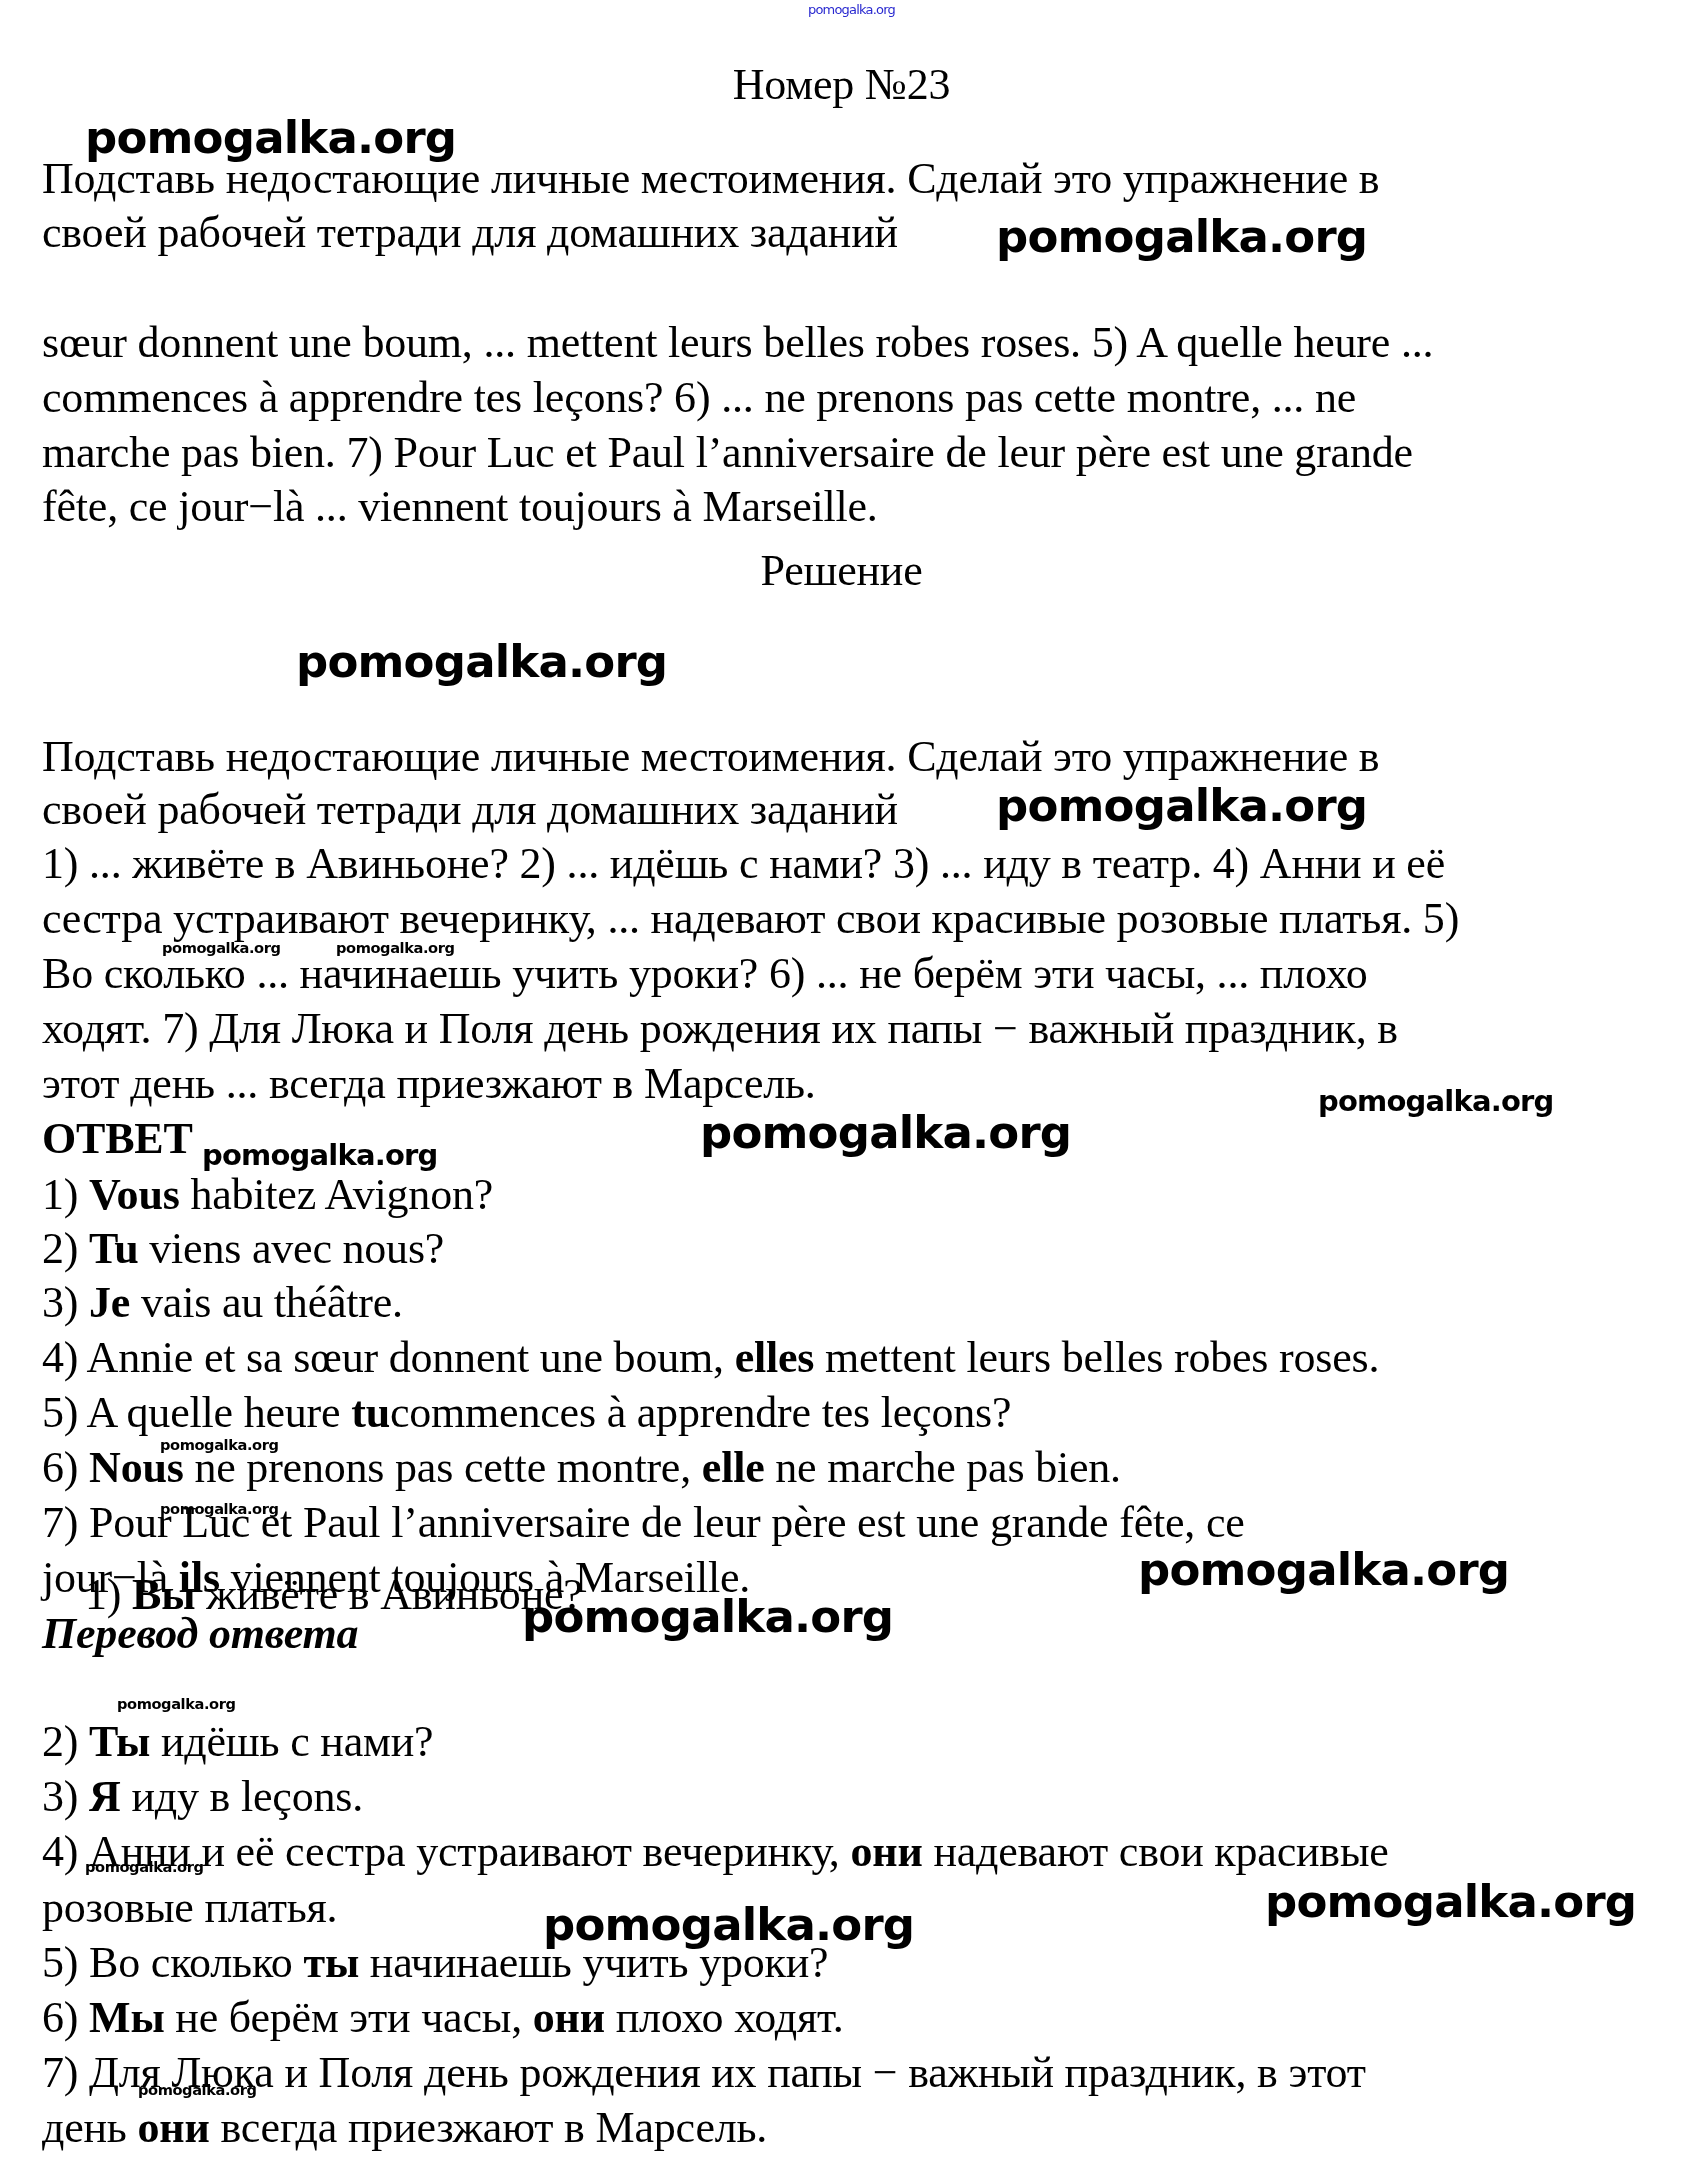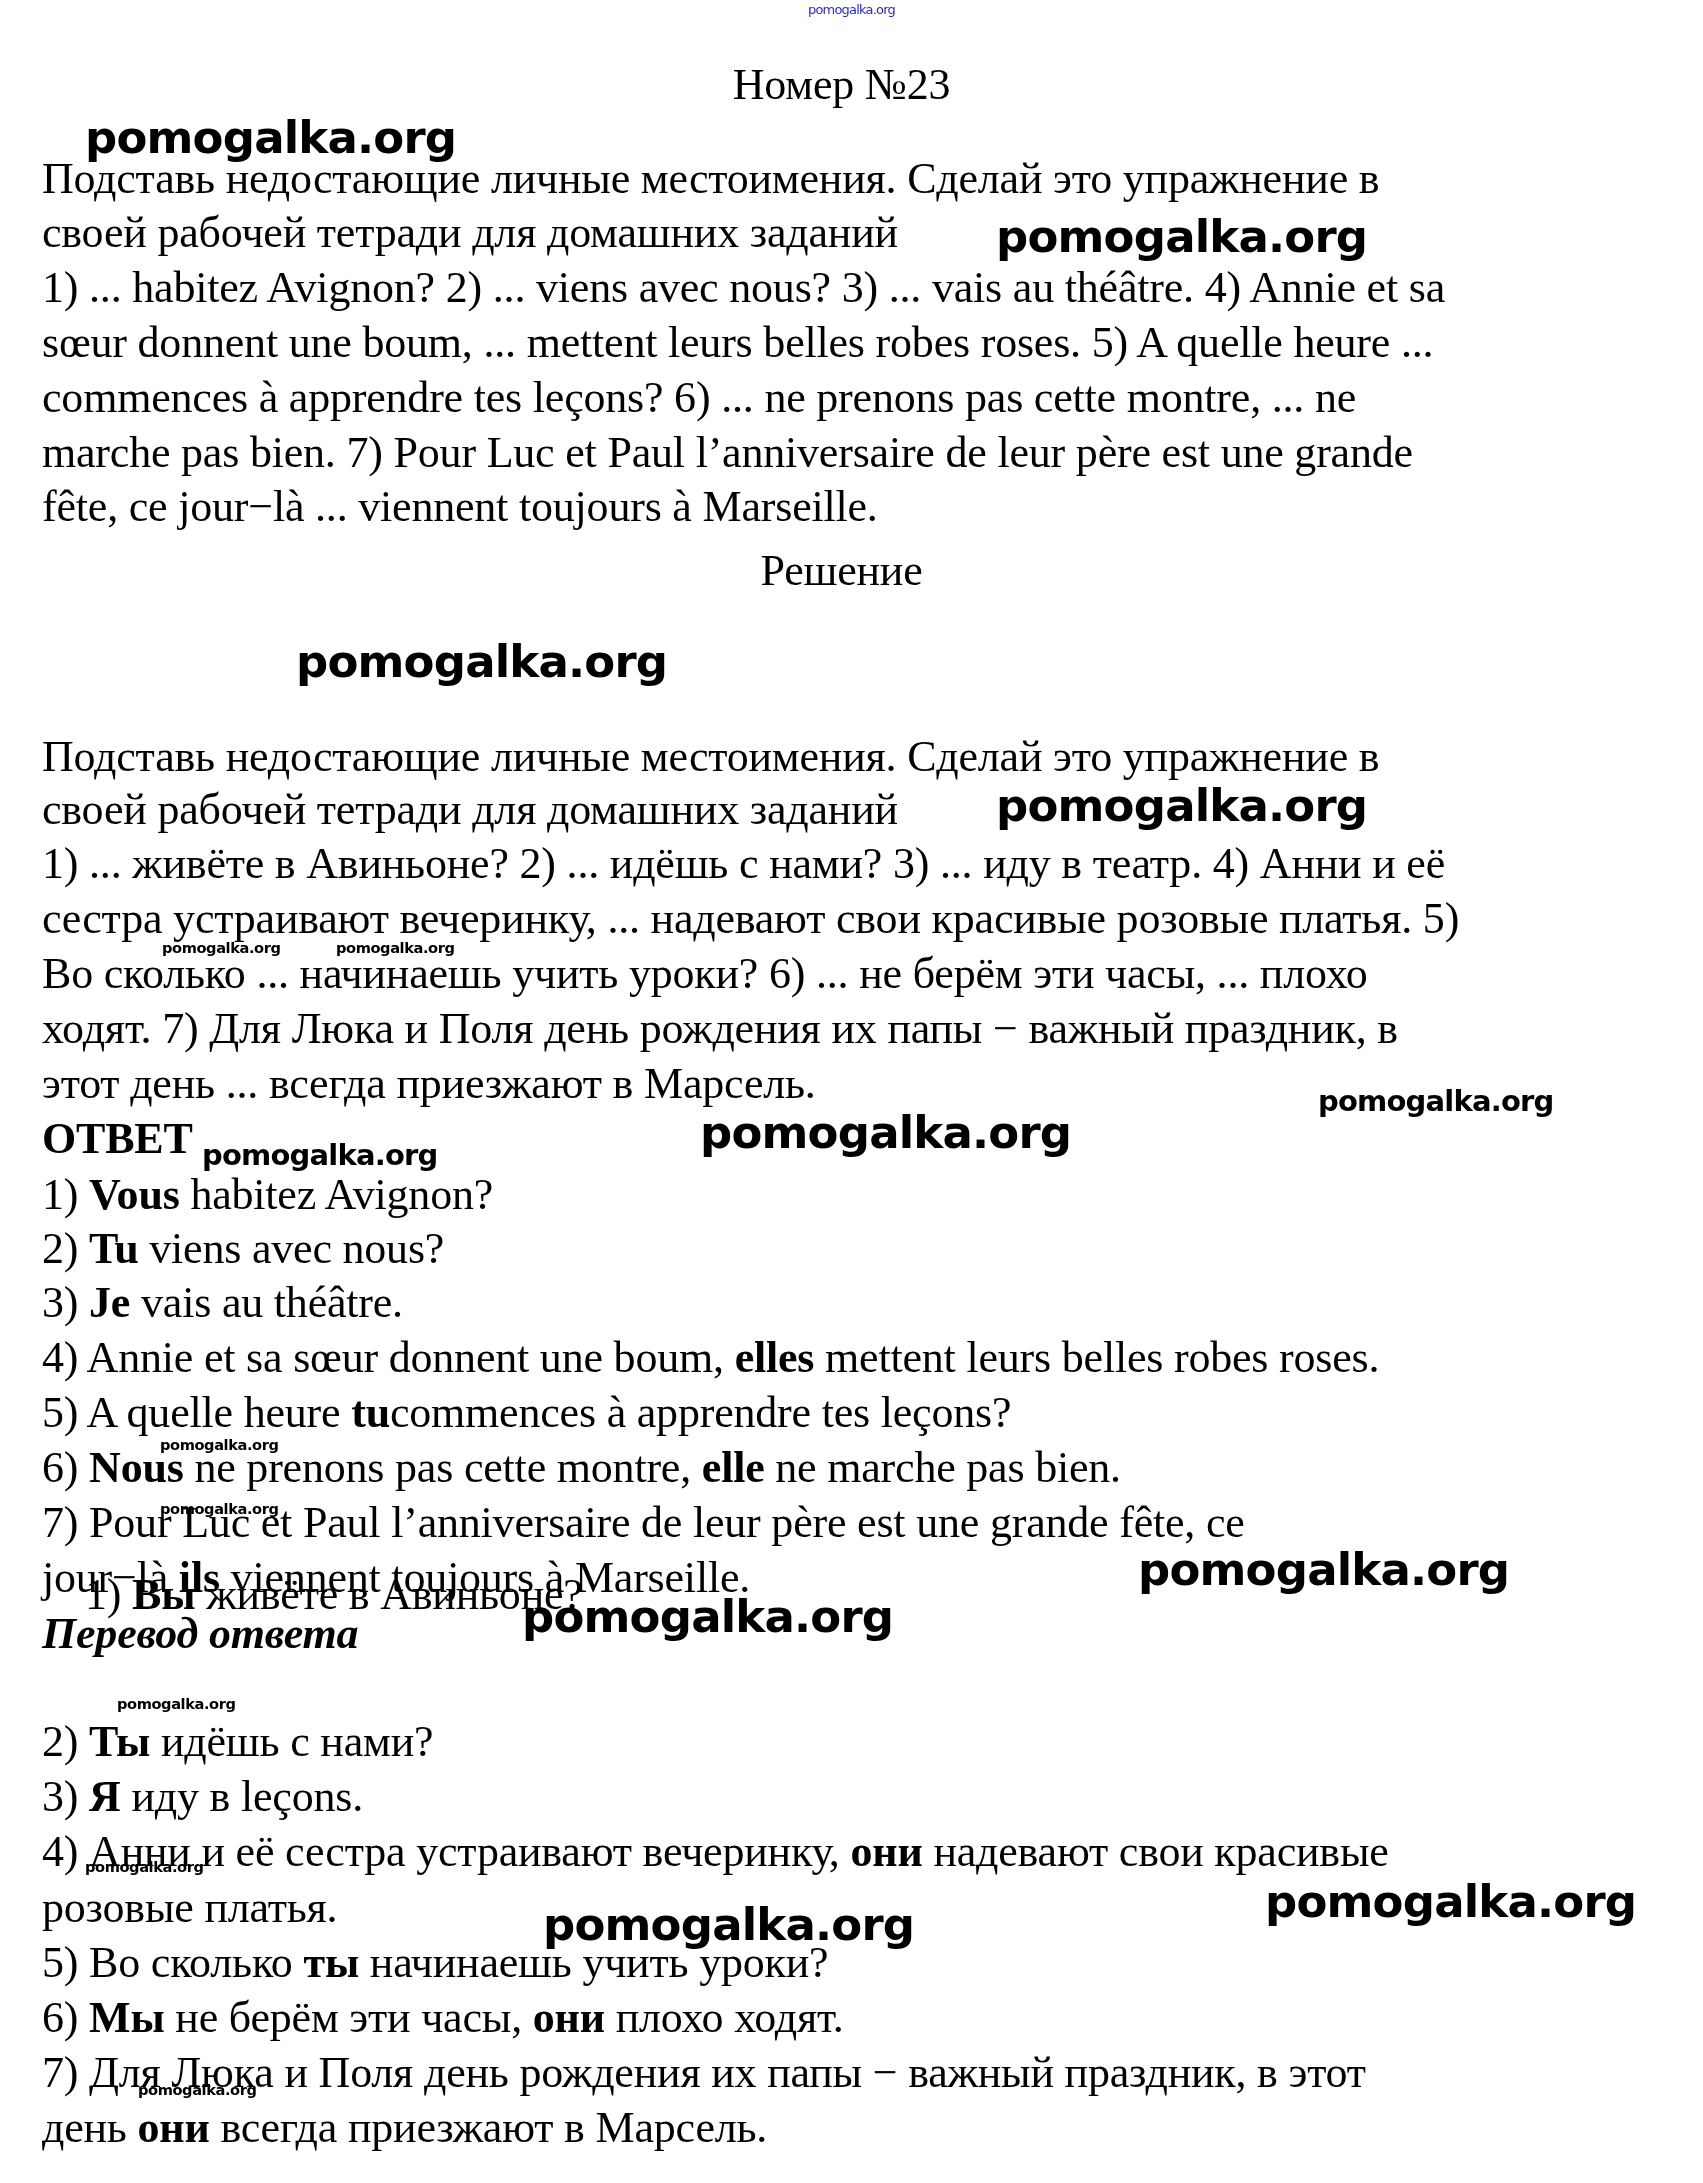--- a/index.html
+++ b/index.html
@@ -27,21 +27,20 @@
 <body>
 
 <div class="page">
 
   <div class="wm wm-top" style="left: 0px; width: 1703px; text-align: center; top: 1.6px; color: rgb(42, 42, 208);">pomogalka.org</div>
 
   <div class="line center" style="top:84px;">Номер №23</div>
 
   <div class="line" style="top:178px;">Подставь недостающие личные местоимения. Сделай это упражнение в</div>
   <div class="line" style="top:232px;">своей рабочей тетради для домашних заданий</div>
-  <div class="line" style="top:287px;">1) ... habitez Avignon? 2) ... viens avec nous? 3) ... vais au théâtre. 4) Annie et sa</div>
   <div class="line" style="top:342px;">sœur donnent une boum, ... mettent leurs belles robes roses. 5) A quelle heure ...</div>
   <div class="line" style="top:397px;">commences à apprendre tes leçons? 6) ... ne prenons pas cette montre, ... ne</div>
   <div class="line" style="top:452px;">marche pas bien. 7) Pour Luc et Paul l’anniversaire de leur père est une grande</div>
   <div class="line" style="top:506px;">fête, ce jour−là ... viennent toujours à Marseille.</div>
 
   <div class="line center" style="top:570px;">Решение</div>
 
   <div class="line" style="top:756px;">Подставь недостающие личные местоимения. Сделай это упражнение в</div>
   <div class="line" style="top:809px;">своей рабочей тетради для домашних заданий</div>
   <div class="line" style="top:863px;">1) ... живёте в Авиньоне? 2) ... идёшь с нами? 3) ... иду в театр. 4) Анни и её</div>

